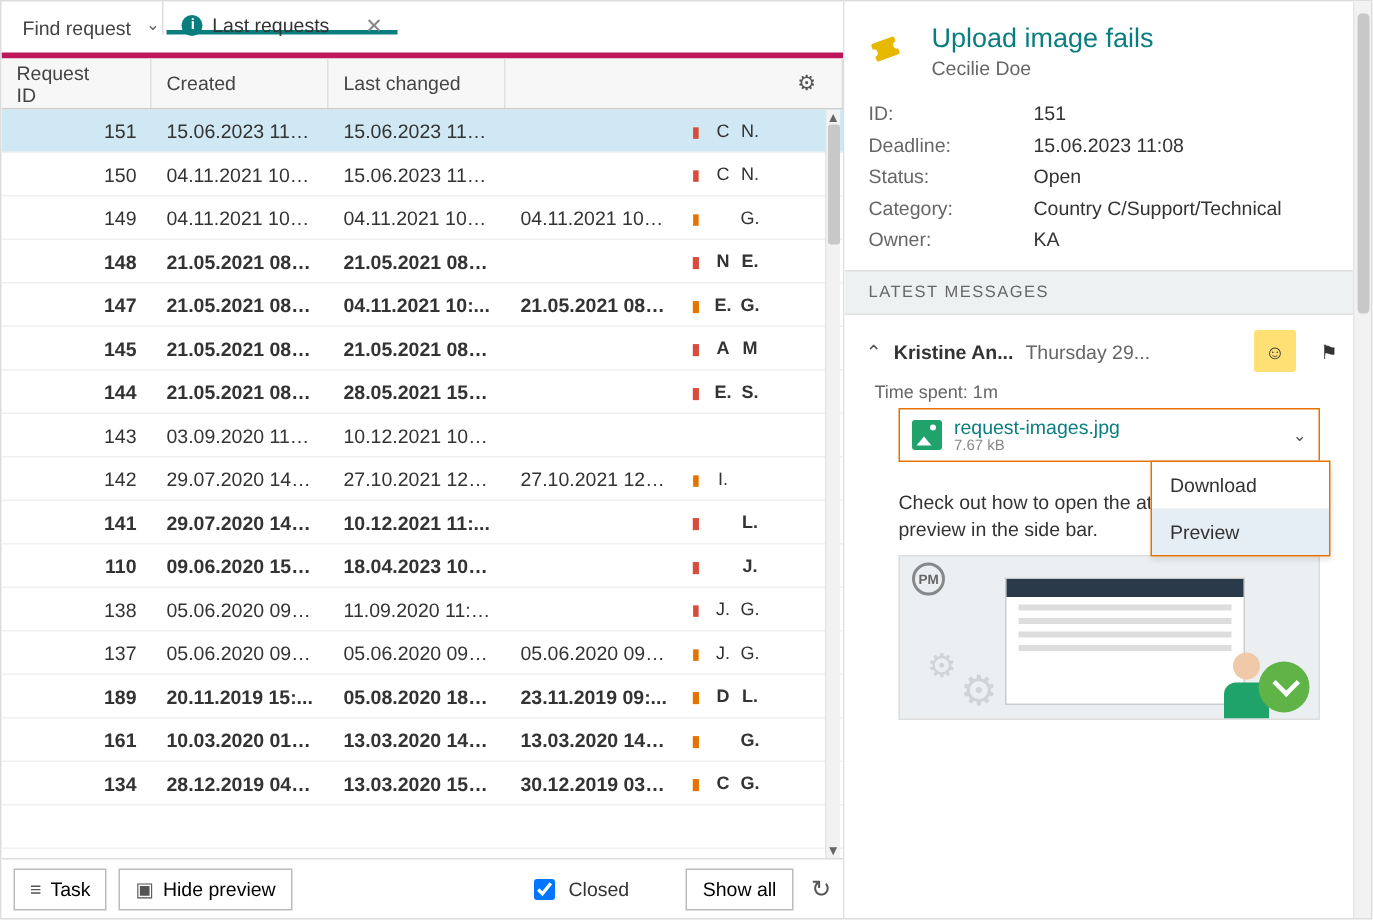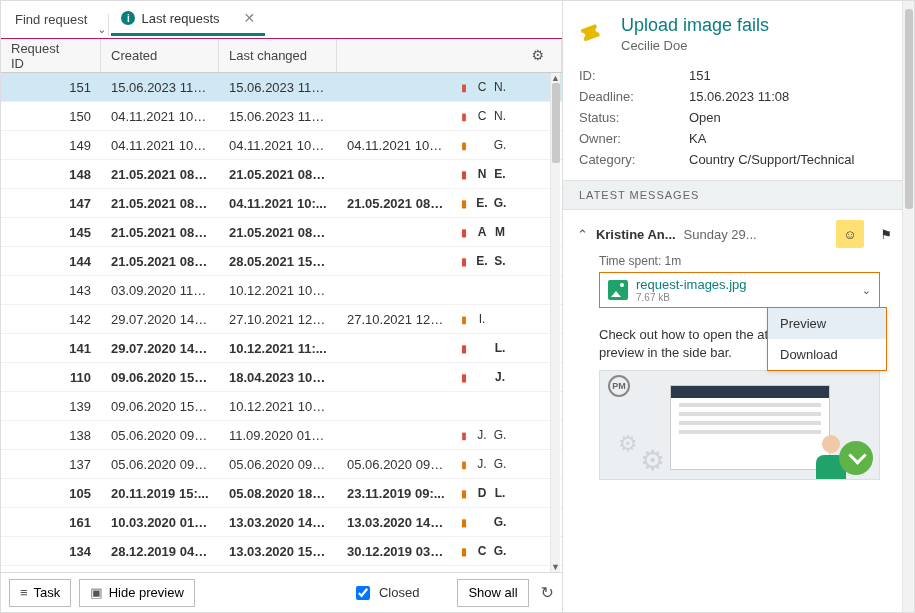--- a/index.html
+++ b/index.html
@@ -29,22 +29,22 @@
     display: flex;
     flex-direction: column;
     background: #fff;
     overflow: hidden;
   }
   
   .tabs {
     display: flex;
     align-items: flex-end;
     height: 38px;
-    border-bottom: 1px solid #be185d;
-    padding: 2px 4px;
+    border-bottom: 4px solid #be185d;
+    padding: 12px 4px;
   }
   .tab {
     display: flex;
     align-items: center;
     padding: 0 10px;
     height: 100%;
     gap: 6px;
     cursor: pointer;
     color: #444;
   }
@@ -225,21 +225,21 @@
   .msg-head .date { color: #666; flex: 1;}
   .icon-btn {
     width: 28px; height: 28px;
     display: inline-flex;
     align-items: center;
     justify-content: center;
     cursor: pointer;
     border-radius: 2px;
   }
   .icon-btn.emoji { background: #ffe075; }
-  .time-spent { color: #666; margin: 6px 0 4px 22px; font-size: 12px;}
+  .time-spent { color: #666; margin: 6px 0 4px 6px; font-size: 12px;}
   .attach-row {
     border: 1px solid #e67300;
     padding: 4px 8px;
     display: flex;
     align-items: center;
     gap: 8px;
     margin-left: 22px;
     margin-right: 20px;
     position: relative;
   }
@@ -500,51 +500,41 @@
           <div class="td col-id">110</div>
           <div class="td col-created">09.06.2020 15:...</div>
           <div class="td col-changed">18.04.2023 10:...</div>
           <div class="td col-closed"></div>
           <div class="td col-flag flag-red"></div>
           <div class="td col-c1"></div>
           <div class="td col-c2">J.</div>
           <div class="td col-end"></div>
         </div>
         <div class="tr">
-          <div class="td col-id">139</div>
-          <div class="td col-created">09.06.2020 15:07</div>
-          <div class="td col-changed">10.12.2021 10:16</div>
-          <div class="td col-closed"></div>
-          <div class="td col-flag "></div>
-          <div class="td col-c1"></div>
-          <div class="td col-c2"></div>
-          <div class="td col-end"></div>
-        </div>
-        <div class="tr">
           <div class="td col-id">138</div>
           <div class="td col-created">05.06.2020 09:35</div>
-          <div class="td col-changed">11.09.2020 01:47</div>
+          <div class="td col-changed">11.09.2020 11:47</div>
           <div class="td col-closed"></div>
           <div class="td col-flag flag-red"></div>
           <div class="td col-c1">J.</div>
           <div class="td col-c2">G.</div>
           <div class="td col-end"></div>
         </div>
         <div class="tr">
           <div class="td col-id">137</div>
           <div class="td col-created">05.06.2020 09:26</div>
           <div class="td col-changed">05.06.2020 09:33</div>
           <div class="td col-closed">05.06.2020 09:33</div>
           <div class="td col-flag flag-orange"></div>
           <div class="td col-c1">J.</div>
           <div class="td col-c2">G.</div>
           <div class="td col-end"></div>
         </div>
         <div class="tr bold">
-          <div class="td col-id">105</div>
+          <div class="td col-id">189</div>
           <div class="td col-created">20.11.2019 15:...</div>
           <div class="td col-changed">05.08.2020 18:...</div>
           <div class="td col-closed">23.11.2019 09:...</div>
           <div class="td col-flag flag-orange"></div>
           <div class="td col-c1">D</div>
           <div class="td col-c2">L.</div>
           <div class="td col-end"></div>
         </div>
         <div class="tr bold">
           <div class="td col-id">161</div>
@@ -616,51 +606,51 @@
           </div>
       <div class="row">
             <div class="lbl">Deadline:</div>
             <div class="val">15.06.2023 11:08</div>
           </div>
       <div class="row">
             <div class="lbl">Status:</div>
             <div class="val">Open</div>
           </div>
       <div class="row">
+            <div class="lbl">Category:</div>
+            <div class="val">Country C/Support/Technical</div>
+          </div>
+      <div class="row">
             <div class="lbl">Owner:</div>
             <div class="val">KA</div>
-          </div>
-      <div class="row">
-            <div class="lbl">Category:</div>
-            <div class="val">Country C/Support/Technical</div>
           </div>
     </div>
 
     <div class="section-hdr">LATEST MESSAGES</div>
 
     <div class="msg-wrap">
       <div class="msg-head">
         <span style="color:#555;">⌃</span>
         <span class="name">Kristine An...</span>
-        <span class="date">Sunday 29...</span>
+        <span class="date">Thursday 29...</span>
         <span class="icon-btn emoji">☺</span>
         <span class="icon-btn">⚑</span>
       </div>
       <div class="time-spent">Time spent:  1m</div>
 
       <div class="attach-row">
         <div class="img-icon"></div>
         <div>
           <div class="attach-name">request-images.jpg</div>
           <div class="attach-size">7.67 kB</div>
         </div>
         <span class="attach-chev">⌄</span>
         <div class="dropdown">
+          <div class="item">Download</div>
           <div class="item hover">Preview</div>
-          <div class="item">Download</div>
         </div>
       </div>
 
       <div class="msg-body">Check out how to open the attachment from the preview in the side bar.</div>
 
       <div class="preview-img">
         <div class="pm-badge">PM</div>
         <span class="gear1">⚙</span>
         <span class="gear2">⚙</span>
         <div class="doc">

